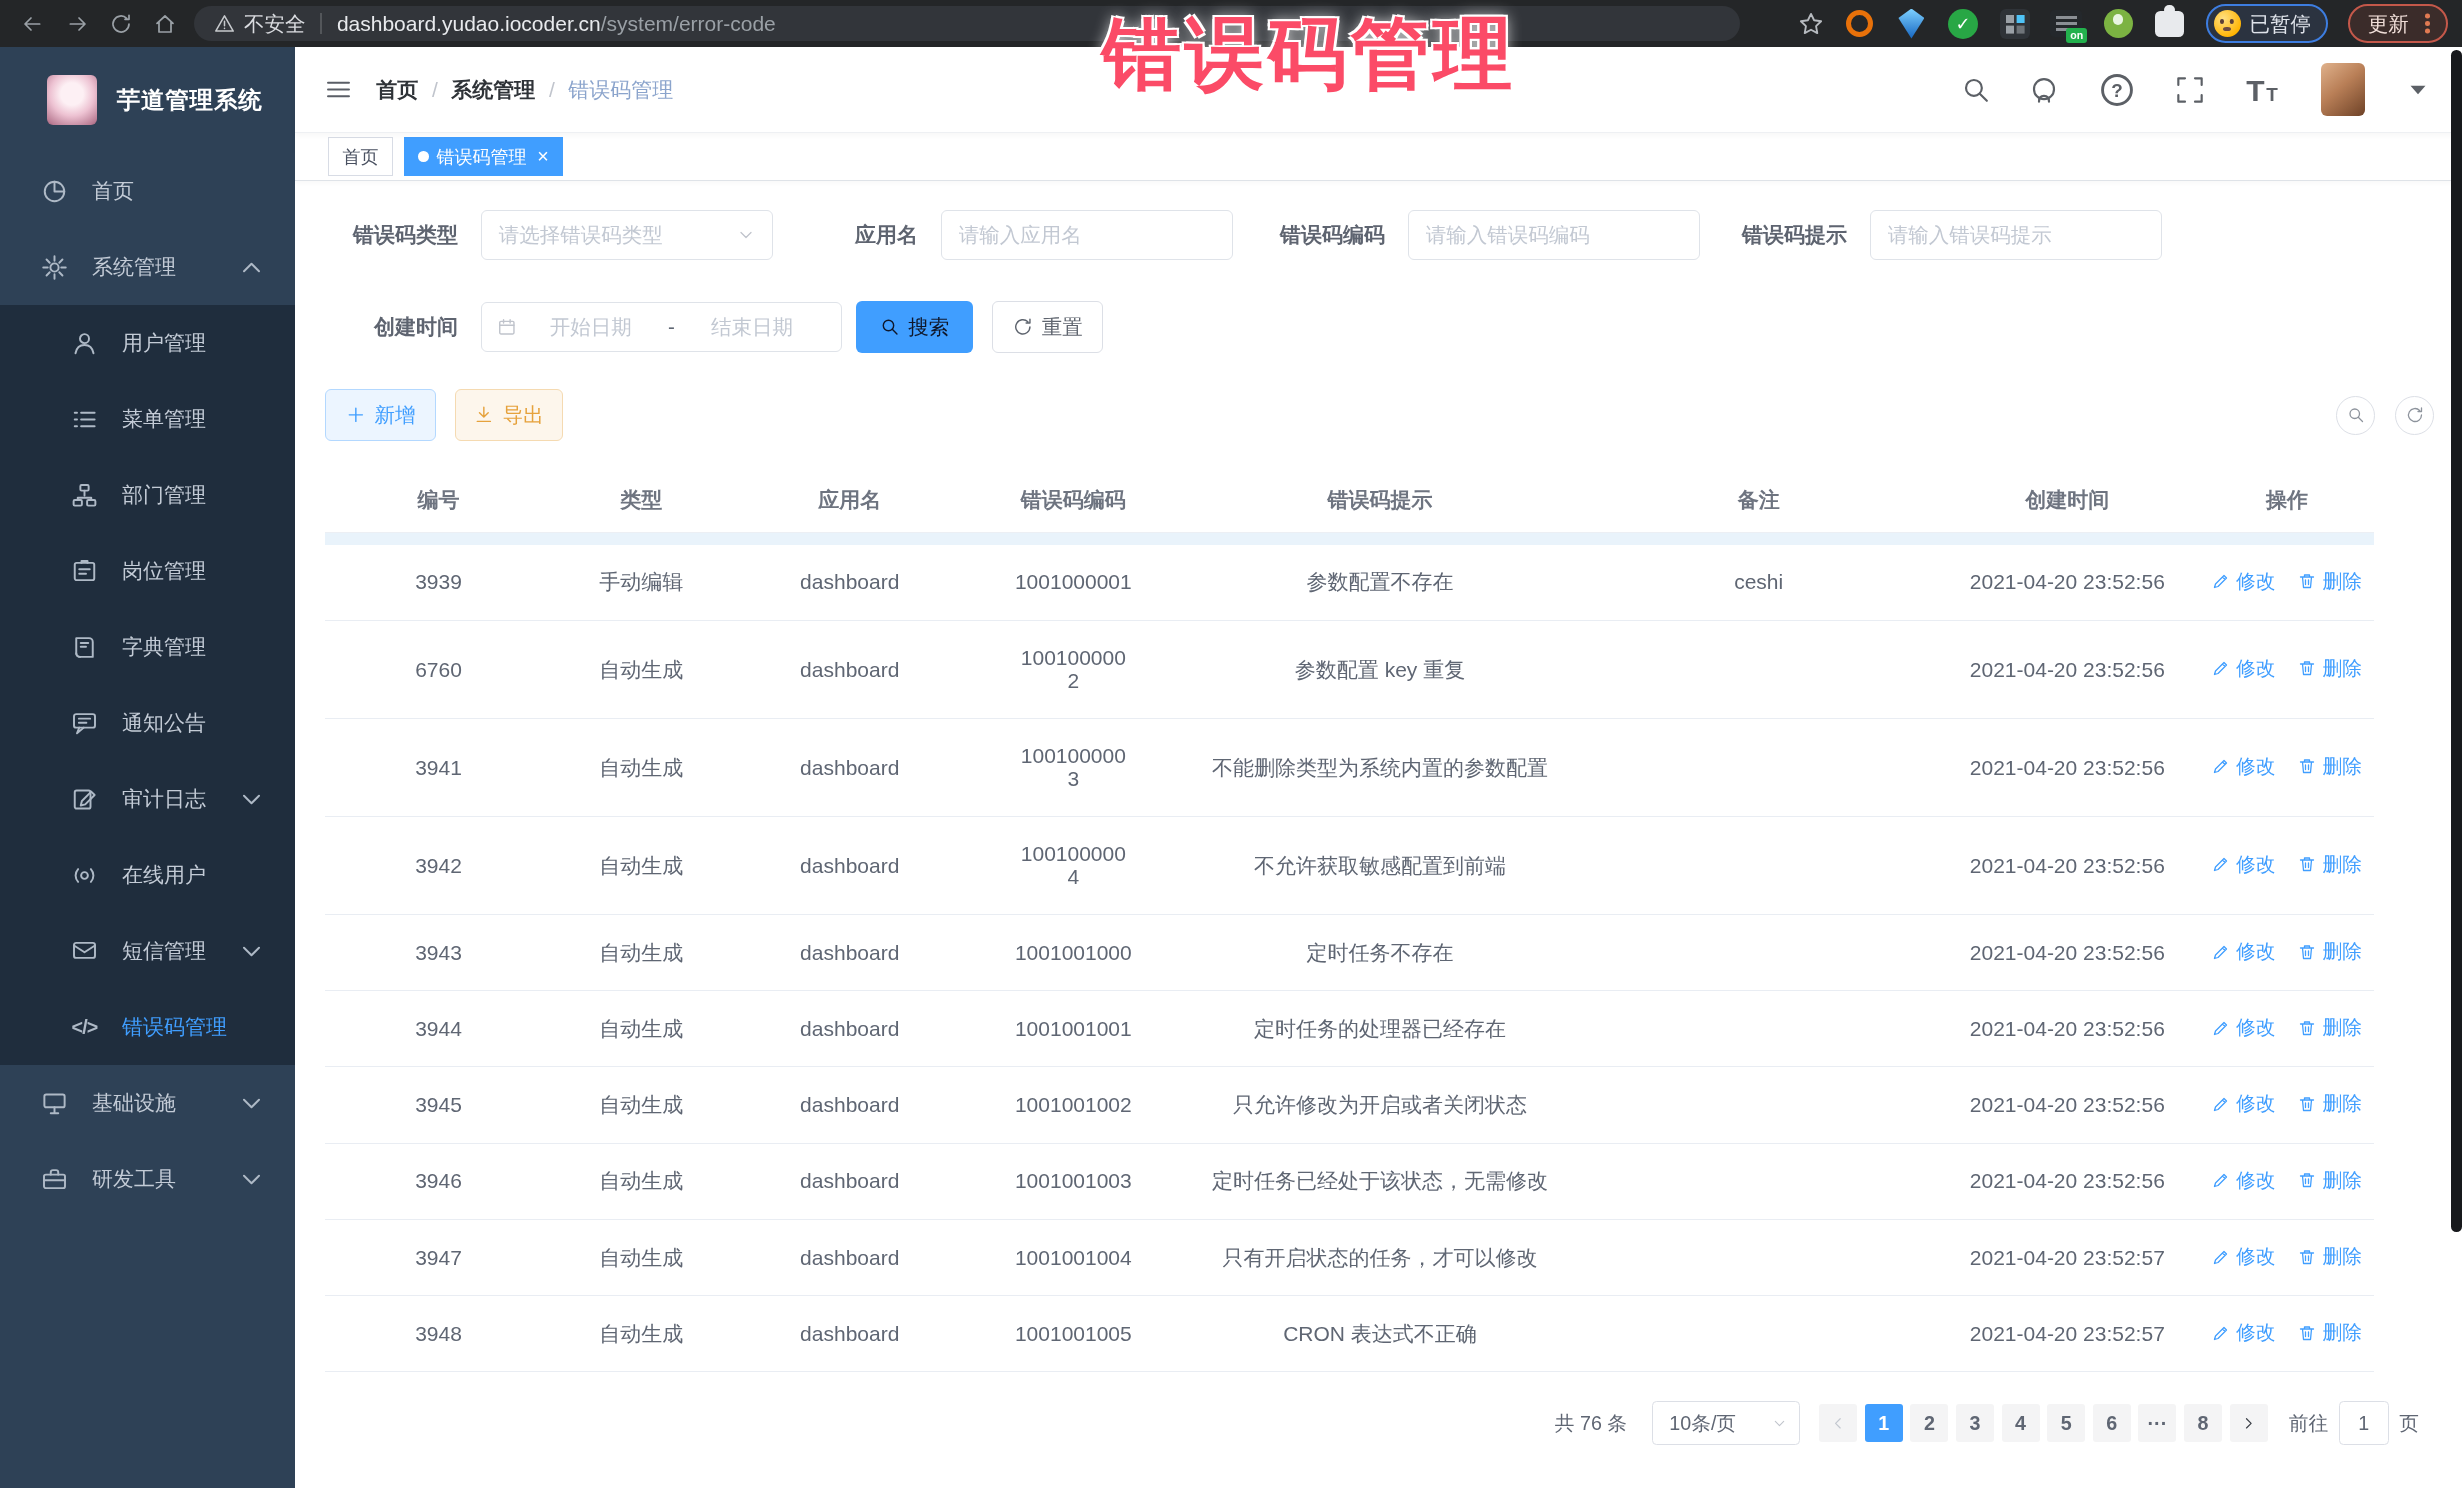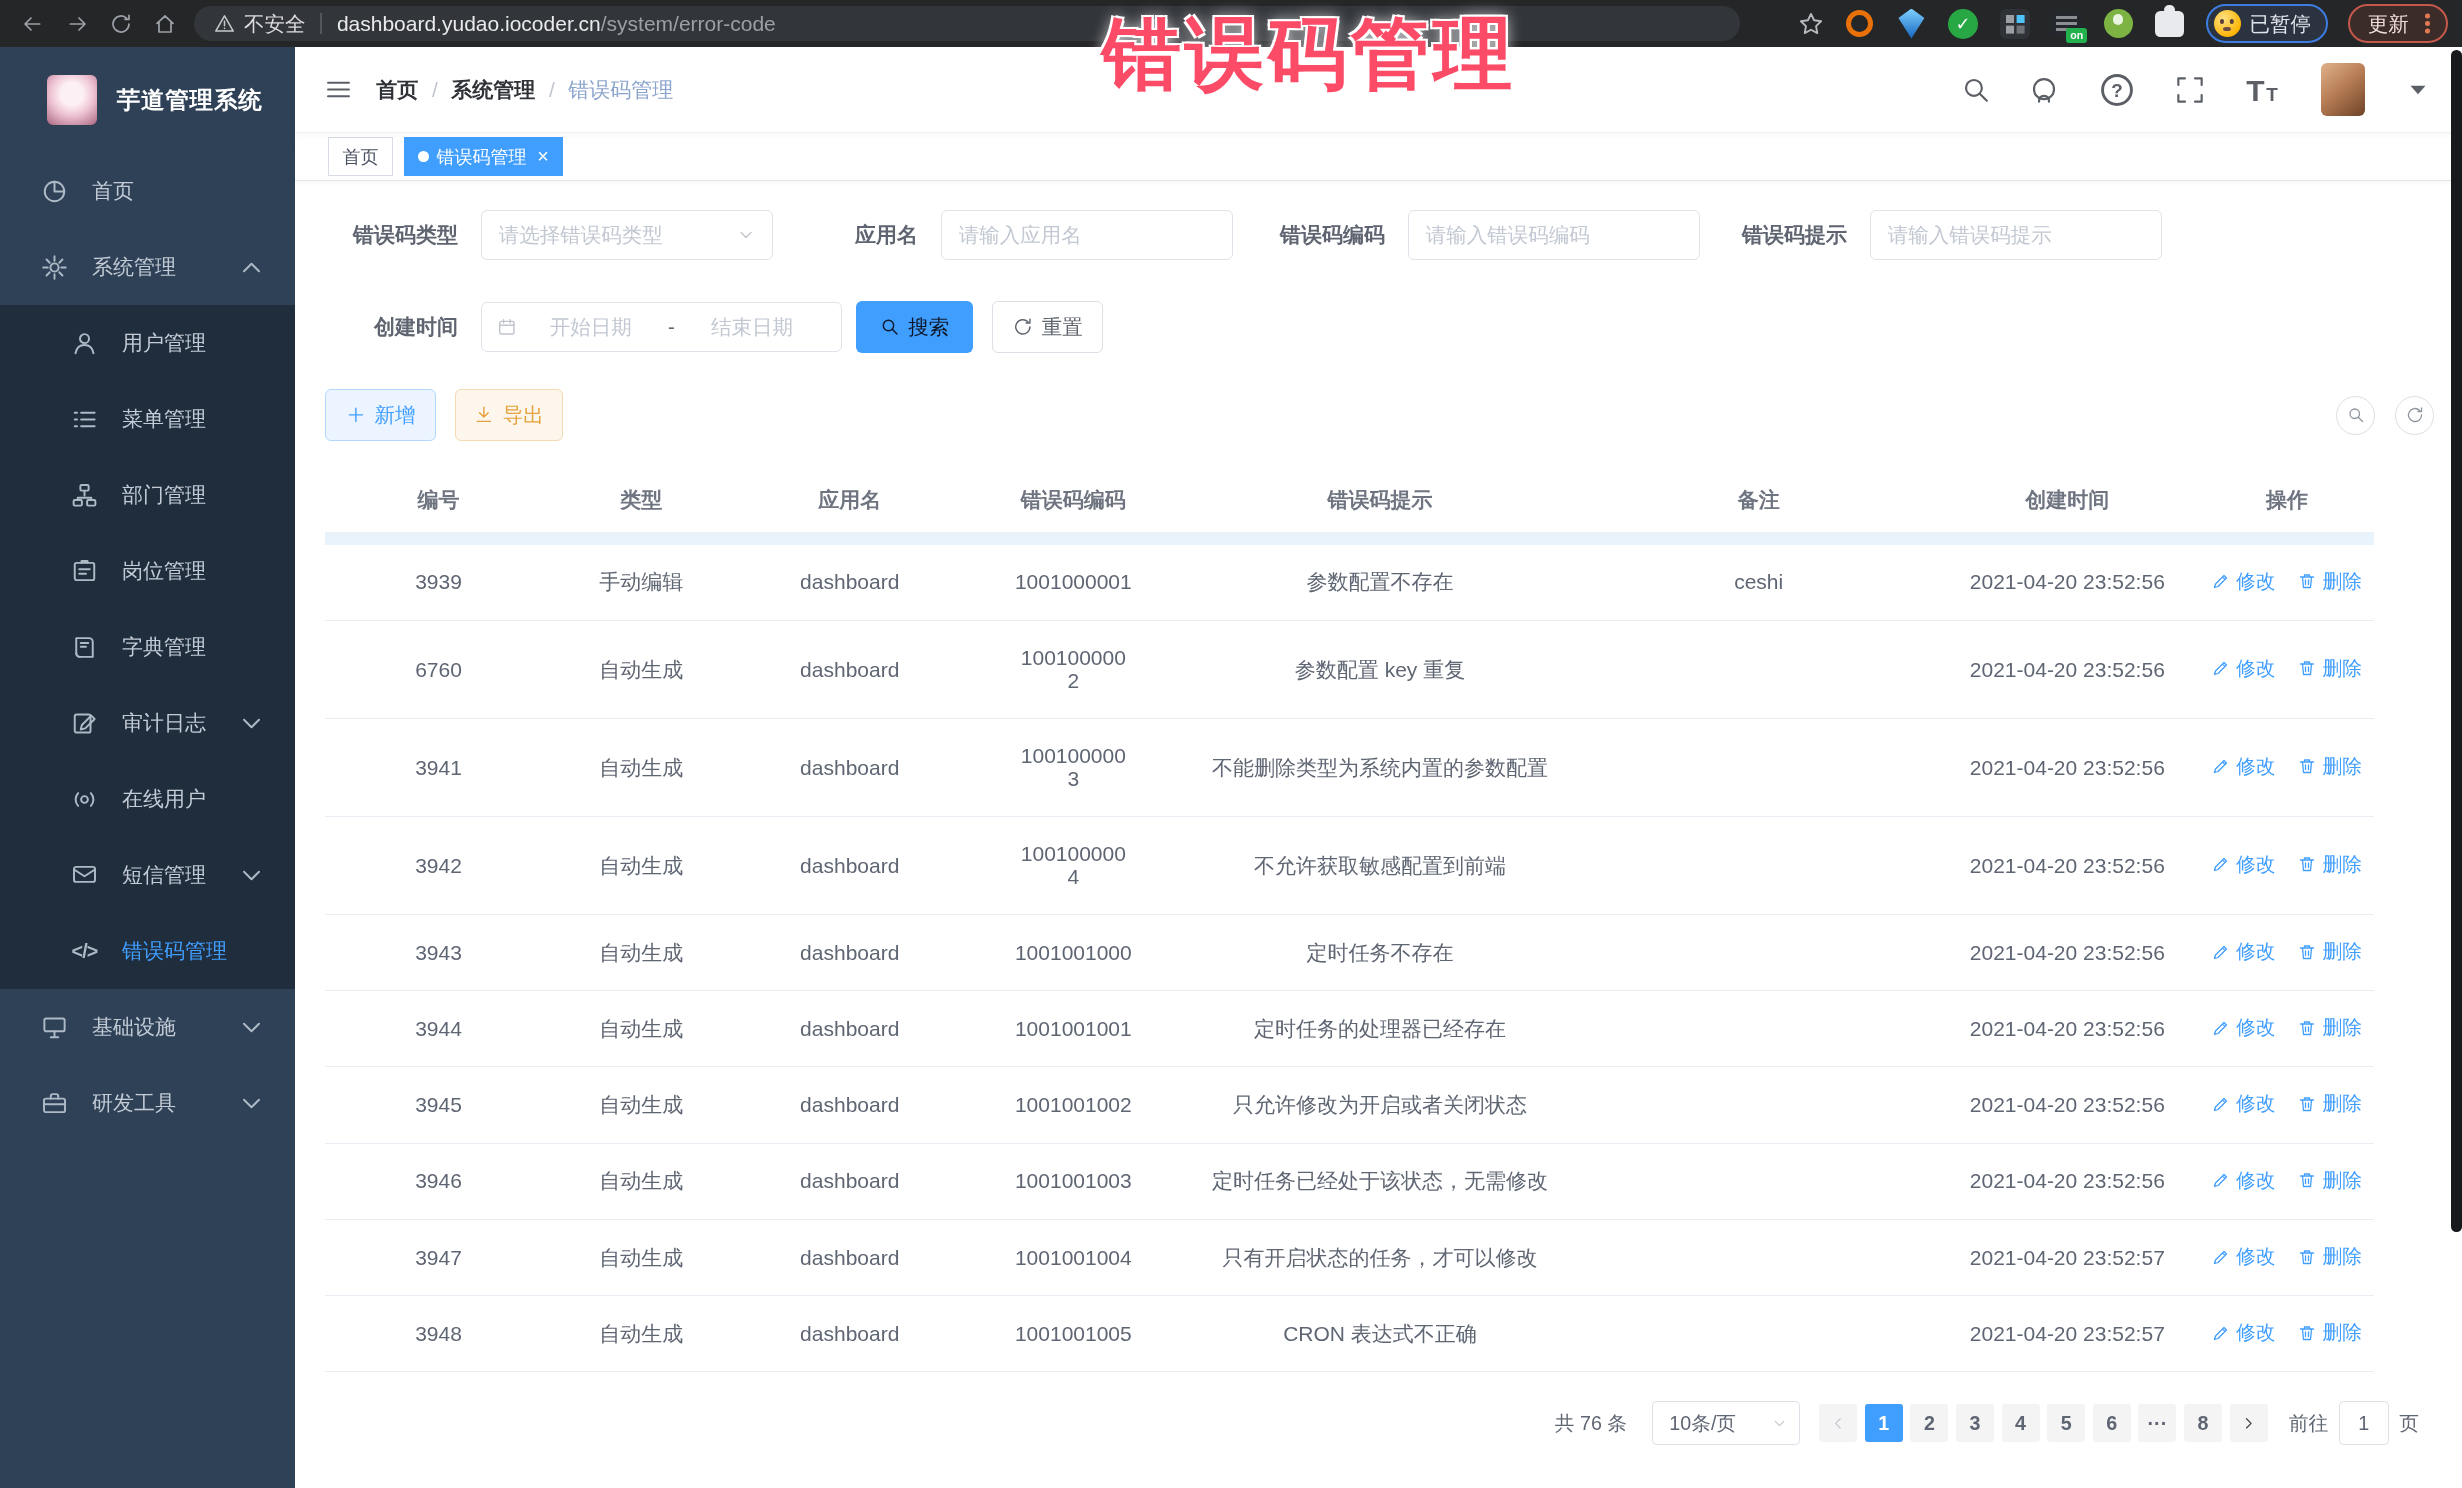--- a/index.html
+++ b/index.html
@@ -292,20 +292,30 @@
                 <path d="M7 5.5h17a5 5 0 015 5V30.5H12a5 5 0 01-5-5z"></path>
                 <path d="M7 25.5a5 5 0 005 5"></path>
                 <path d="M13 12h10M13 17h7"></path>
               </svg>
             </span>
             <span>字典管理</span>
           </div>
           <div class="nav-item lvl2">
             <span class="icon">
               <svg viewBox="0 0 36 36" width="1em" height="1em" fill="none" stroke="currentColor" stroke-width="2.6" stroke-linecap="round" stroke-linejoin="round">
+                <rect x="4" y="5.5" width="28" height="18" rx="3"></rect>
+                <path d="M11 23.5L8 31l9-7.5"></path>
+                <path d="M10.5 11.5h15M10.5 17h10"></path>
+              </svg>
+            </span>
+            <span>通知公告</span>
+          </div>
+          <div class="nav-item lvl2">
+            <span class="icon">
+              <svg viewBox="0 0 36 36" width="1em" height="1em" fill="none" stroke="currentColor" stroke-width="2.6" stroke-linecap="round" stroke-linejoin="round">
                 <rect x="5" y="6" width="21" height="24" rx="2.5"></rect>
                 <path d="M27 7.5l4.5 4.5L19 24.5l-6 1.5 1.5-6z"></path>
               </svg>
             </span>
             <span>审计日志</span>
             <span class="nav-chevron icon">
               <svg viewBox="0 0 36 36" width="1em" height="1em" fill="none" stroke="currentColor" stroke-width="2.6" stroke-linecap="round" stroke-linejoin="round">
                 <path d="M8 13l10 10 10-10"></path>
               </svg>
             </span>

